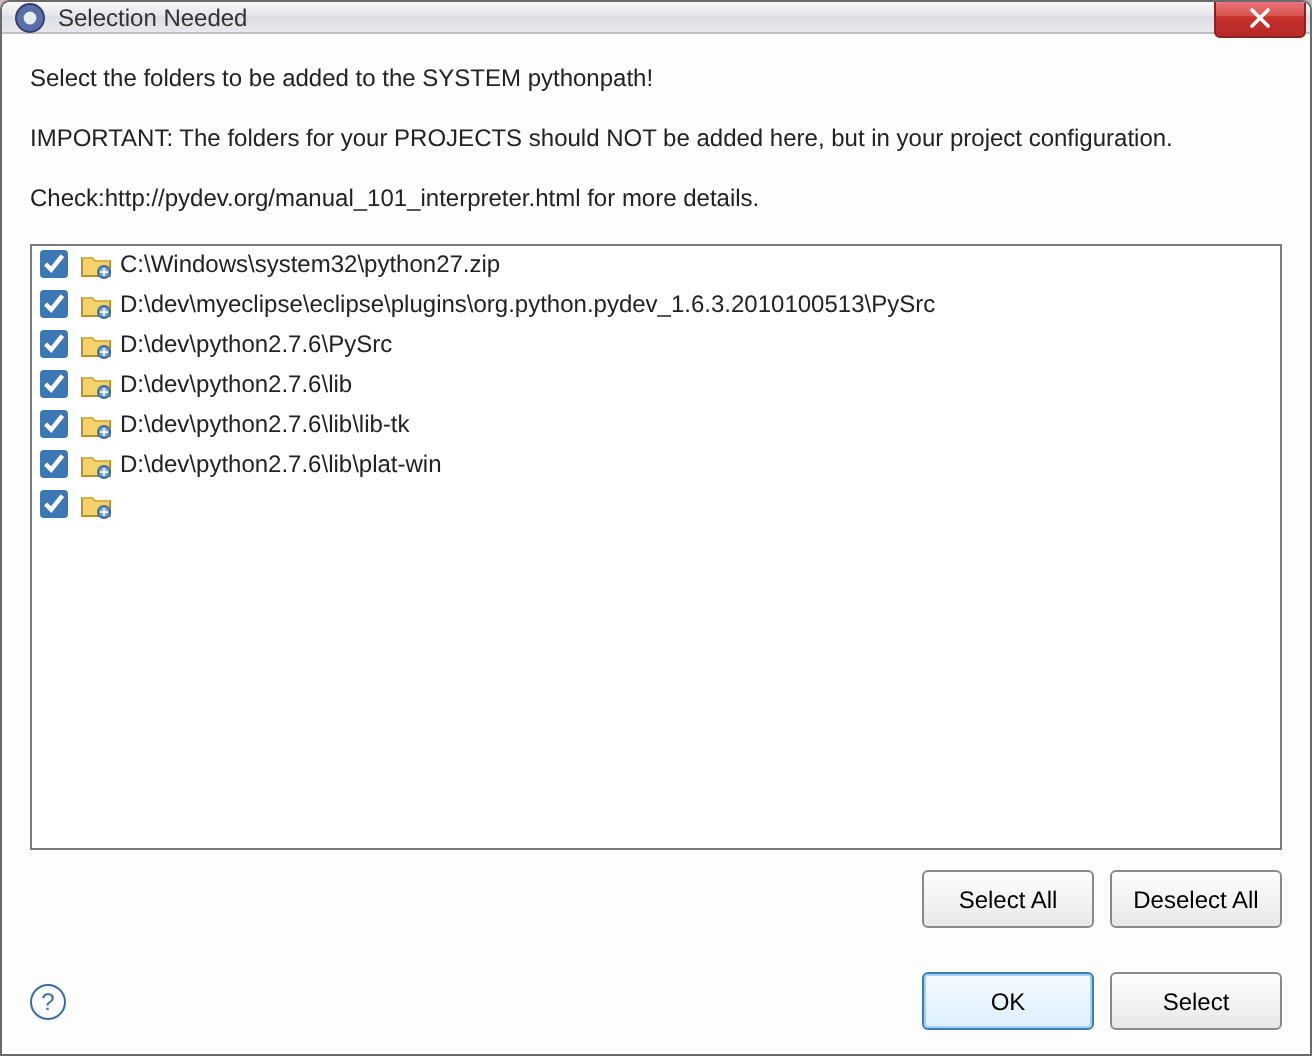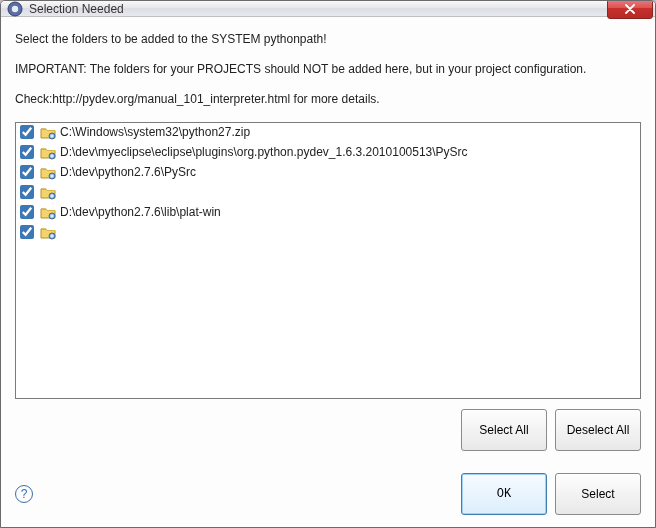--- a/index.html
+++ b/index.html
@@ -97,34 +97,33 @@
     border: 1.5px solid #3a6ea5;
     border-radius: 50%;
     color: #3a6ea5;
     display: inline-flex; align-items: center; justify-content: center;
     font-size: 12px;
     cursor: pointer;
   }
   .footer .spacer { flex: 1; }
   button.win {
     min-width: 86px;
-    height: 42px;
+    height: 29px;
     font-family: inherit;
     font-size: 12px;
     background: linear-gradient(to bottom, #fefefe, #e8e8e8);
     border: 1px solid #8a8a8a;
     border-radius: 3px;
     cursor: pointer;
     padding: 0 10px;
   }
   button.win.default {
     border: 1px solid #3c7fb1;
     box-shadow: 0 0 0 1px #a3d1f5 inset;
     background: linear-gradient(to bottom, #f6fbff, #dceefc);
-    font-family: Liberation Mono, monospace;
   }
 </style>
 </head>
 <body>
 
 <div class="window">
   <div class="titlebar">
     <span class="app-icon">
       <svg width="16" height="16" viewBox="0 0 16 16">
         <circle cx="8" cy="8" r="7" fill="#5a6ea8" stroke="#34406a"></circle>
@@ -186,20 +185,33 @@
         <div class="row">
           <input type="checkbox" checked="" style="">
           <span class="folder-icon">
             <svg width="16" height="16" viewBox="0 0 16 16">
   <path d="M1 4 h5 l1.5 1.5 H15 V13 H1 Z" fill="#f4d46a" stroke="#b8902c"></path>
   <path d="M1 4 h5 l1.5 1.5 H15" fill="none" stroke="#d9b24a"></path>
   <circle cx="12" cy="11" r="3" fill="#7aa7d9" stroke="#3c6ea5"></circle>
   <path d="M12 9.2 v3.6 M10.2 11 h3.6" stroke="#fff" stroke-width="1"></path>
 </svg>
           </span>
+          <span class="row-label">D:\dev\python2.7.6\lib</span>
+        </div>
+        <div class="row">
+          <input type="checkbox" checked="" style="">
+          <span class="folder-icon">
+            <svg width="16" height="16" viewBox="0 0 16 16">
+  <path d="M1 4 h5 l1.5 1.5 H15 V13 H1 Z" fill="#f4d46a" stroke="#b8902c"></path>
+  <path d="M1 4 h5 l1.5 1.5 H15" fill="none" stroke="#d9b24a"></path>
+  <circle cx="12" cy="11" r="3" fill="#7aa7d9" stroke="#3c6ea5"></circle>
+  <path d="M12 9.2 v3.6 M10.2 11 h3.6" stroke="#fff" stroke-width="1"></path>
+</svg>
+          </span>
+          <span class="row-label">D:\dev\python2.7.6\lib\lib-tk</span>
         </div>
         <div class="row">
           <input type="checkbox" checked="" style="">
           <span class="folder-icon">
             <svg width="16" height="16" viewBox="0 0 16 16">
   <path d="M1 4 h5 l1.5 1.5 H15 V13 H1 Z" fill="#f4d46a" stroke="#b8902c"></path>
   <path d="M1 4 h5 l1.5 1.5 H15" fill="none" stroke="#d9b24a"></path>
   <circle cx="12" cy="11" r="3" fill="#7aa7d9" stroke="#3c6ea5"></circle>
   <path d="M12 9.2 v3.6 M10.2 11 h3.6" stroke="#fff" stroke-width="1"></path>
 </svg>

